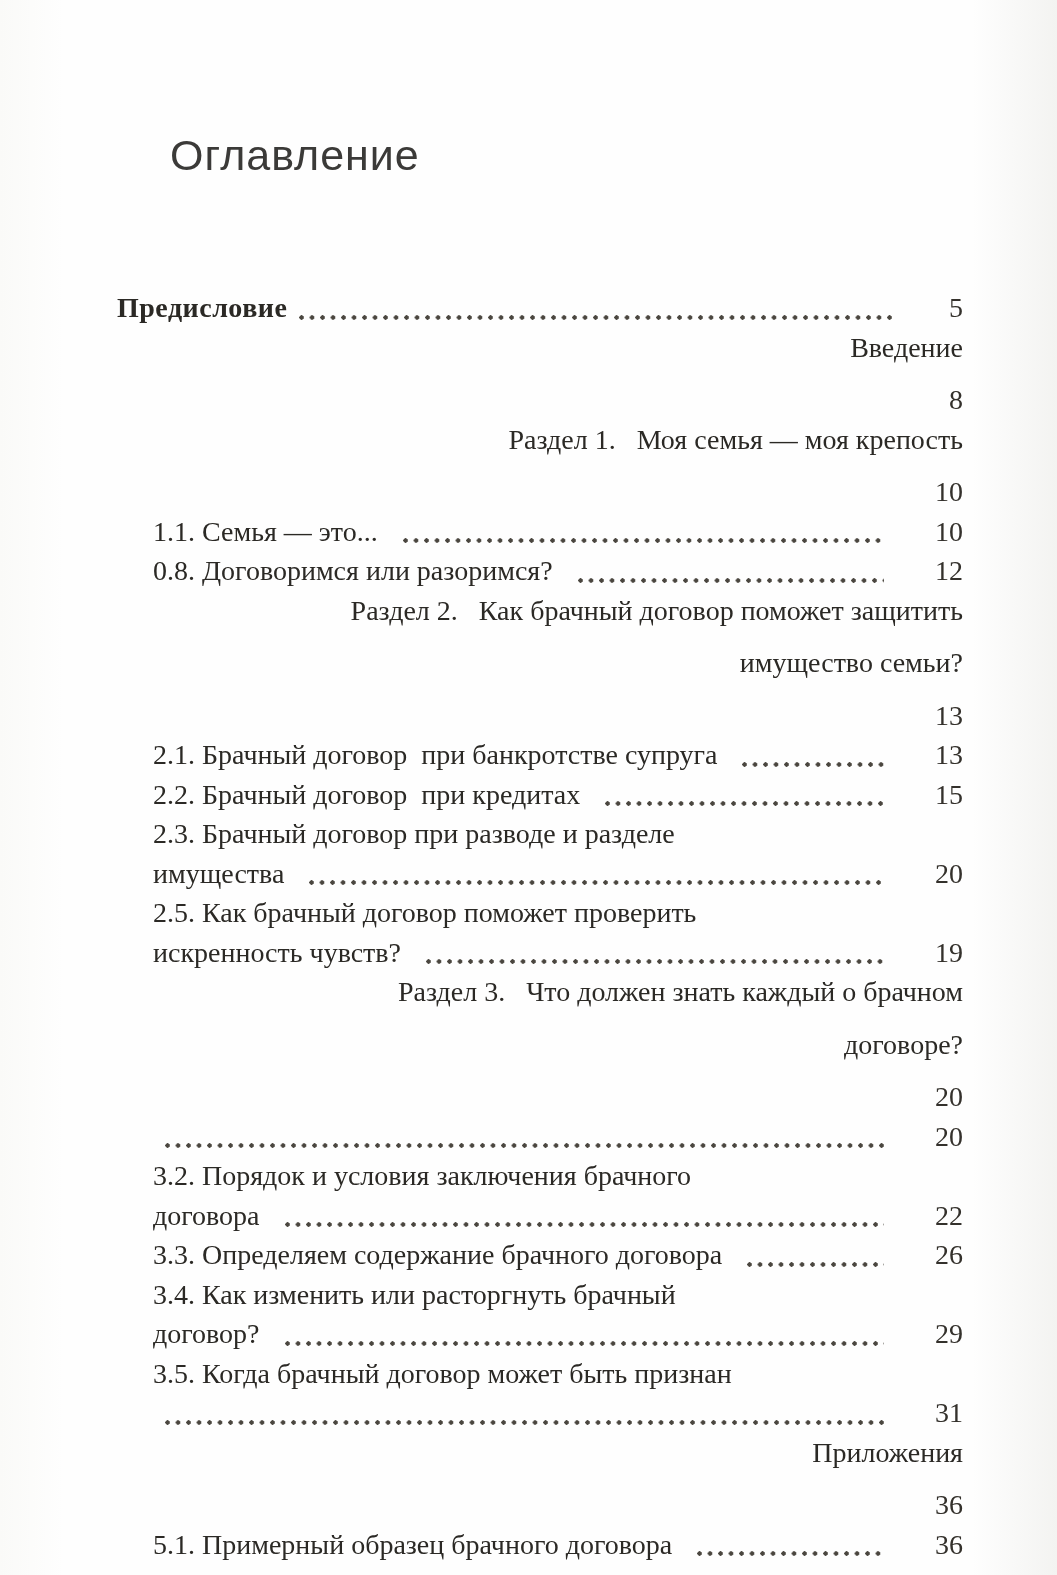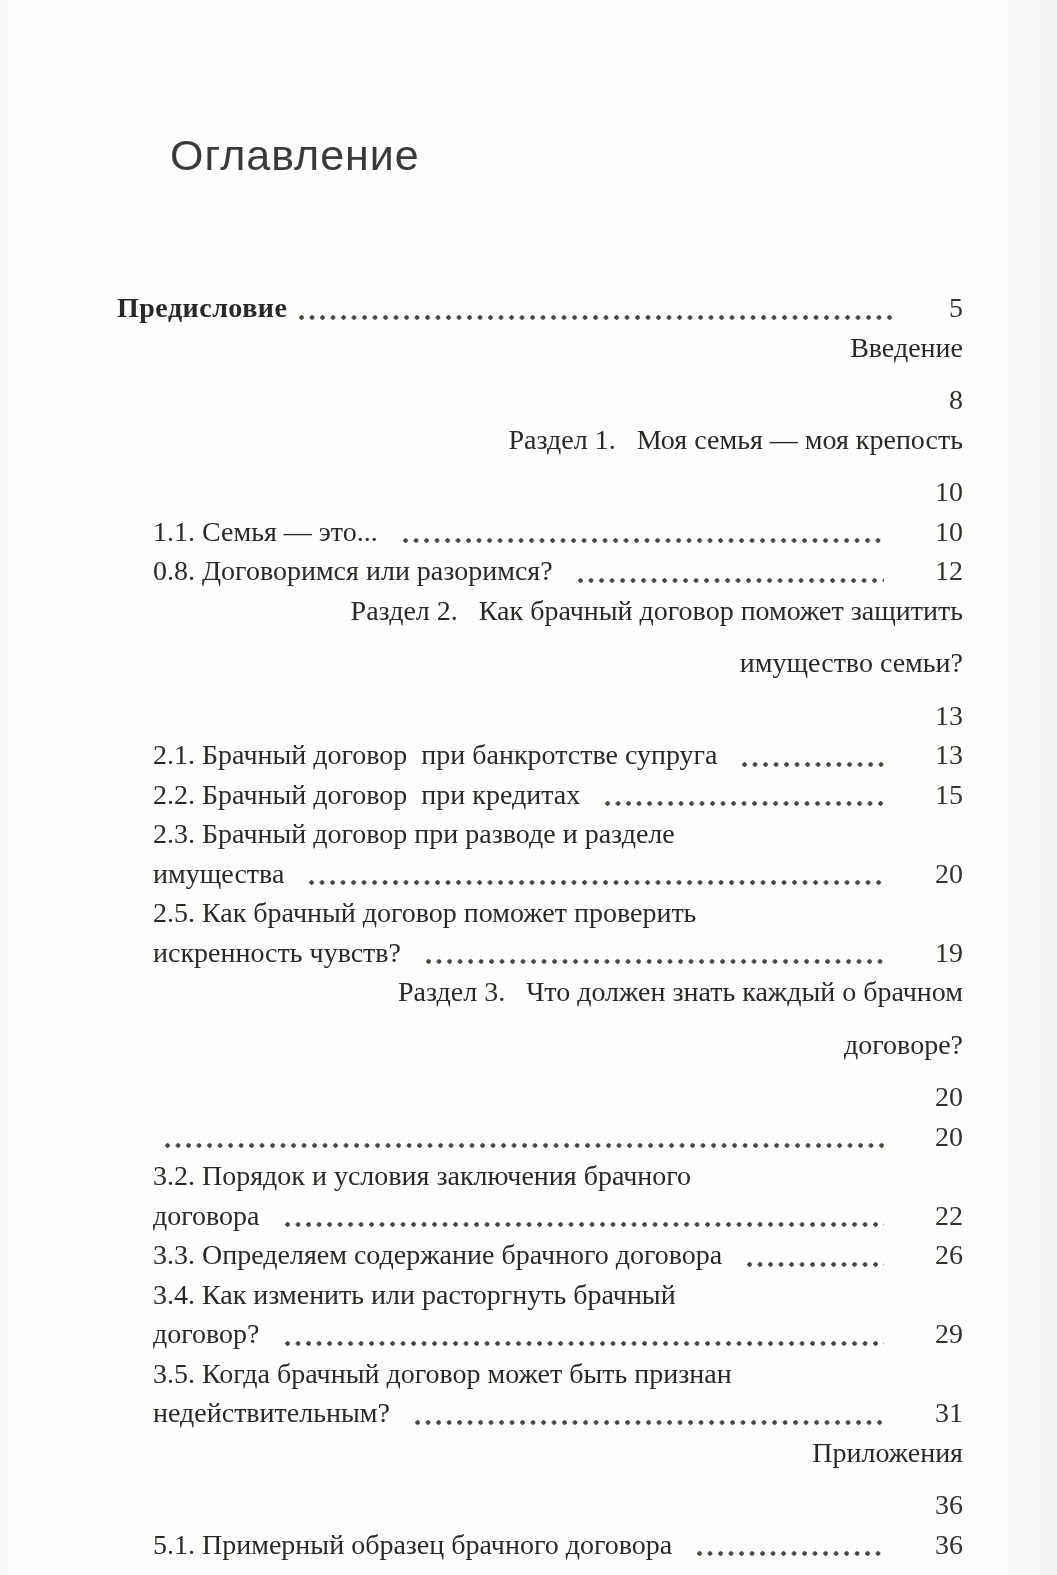--- a/index.html
+++ b/index.html
@@ -197,21 +197,20 @@
     <span class="page-num">29</span>
   </div>
 
   <div class="row lvl2">
     <span class="txt">3.5. Когда брачный договор может быть признан</span>
     <span class="dots hidden"></span>
     <span class="page-num"></span>
   </div>
 
   <div class="row lvl2">
-    <span class="txt">недействительным?</span>
     <span class="dots"></span>
     <span class="page-num">31</span>
   </div>
 
 
   <div class="row lvl1">
     <span class="txt">Приложения</span>
     <span class="dots"></span>
     <span class="page-num">36</span>
   </div>

